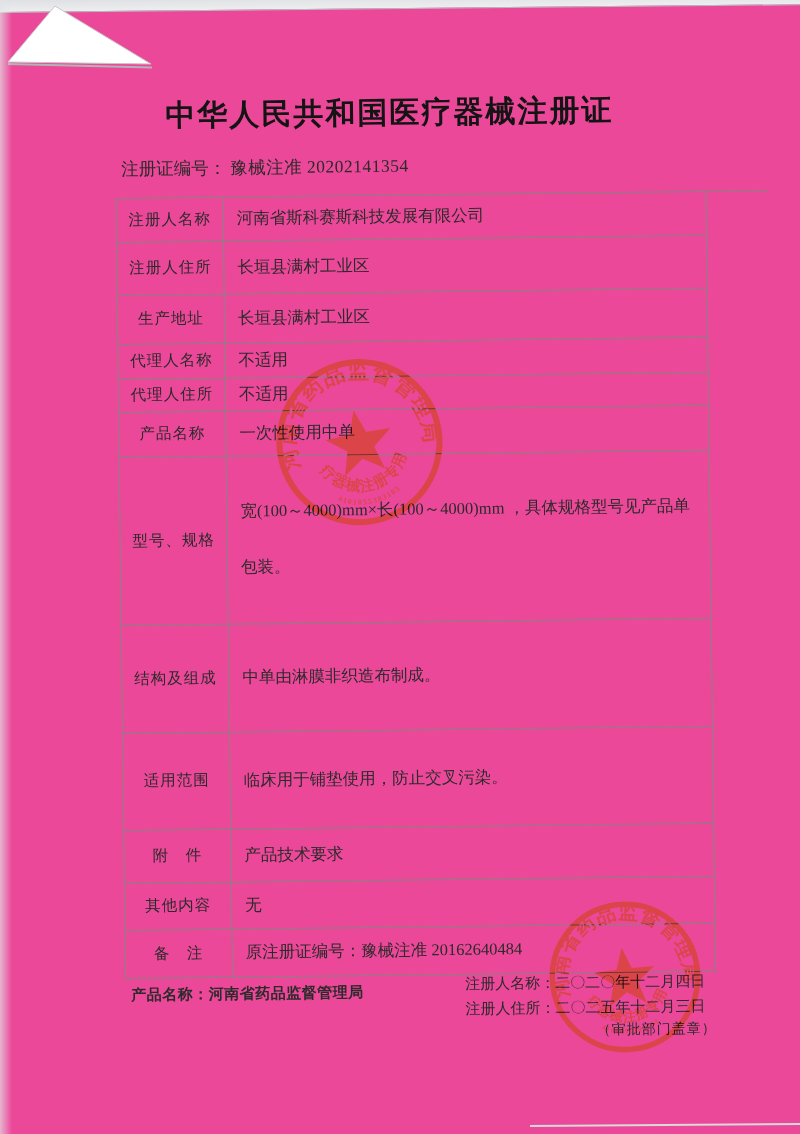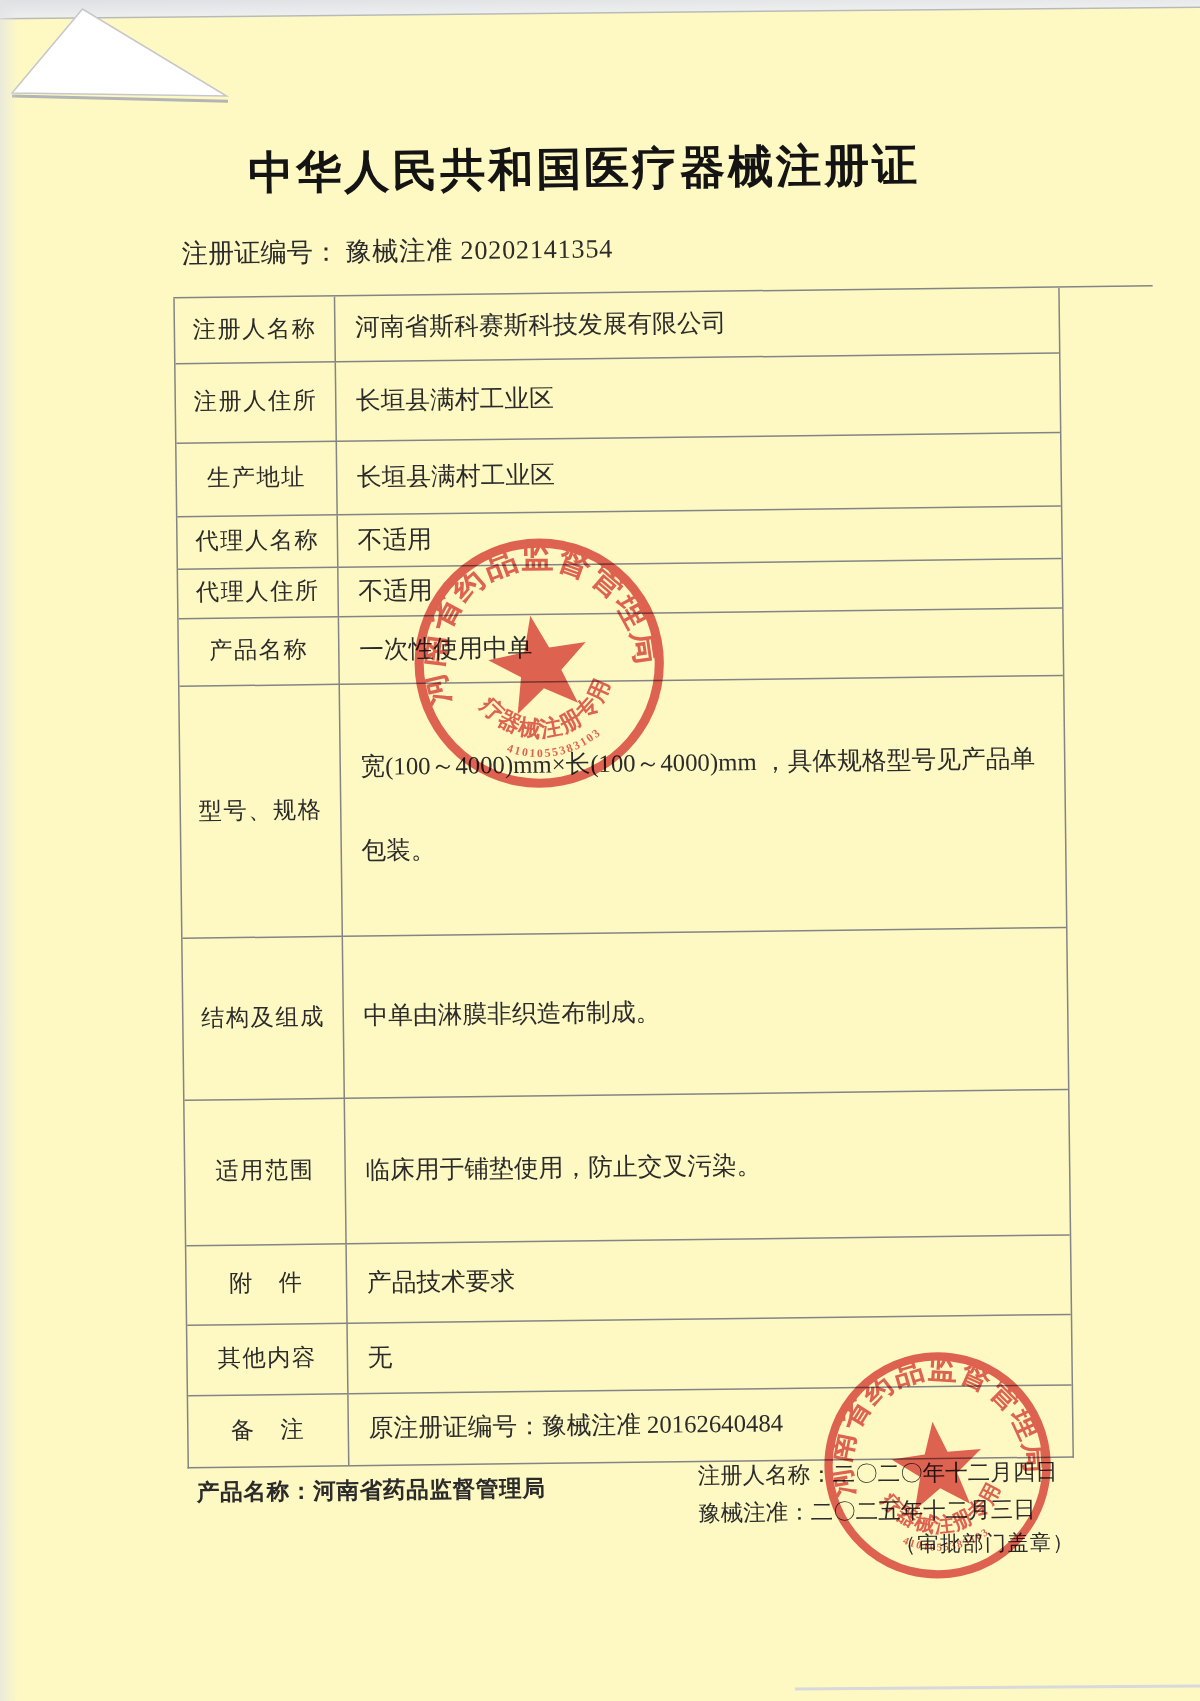--- a/index.html
+++ b/index.html
@@ -1,21 +1,21 @@
 <!DOCTYPE html>
 <html><head>
 <meta charset="utf-8">
 <style>
   html,body{margin:0;padding:0;}
   body{
     width:800px;height:1134px;position:relative;overflow:hidden;
     background:#f4f5f6;
     font-family:"Liberation Serif","DejaVu Serif",serif;
   }
-  .page{position:absolute;inset:0;background:#fef9c3;}
+  .page{position:absolute;inset:0;background:#ec4899;}
   
   .top-strip{
     position:absolute;top:-16px;left:-5px;width:820px;height:28px;
     background:linear-gradient(to bottom,#caccd0,#dddfe2 55%,#eceef0);
     border-bottom:1px solid #b7babd;
     transform:rotate(-0.55deg);transform-origin:left top;
   }
   .left-shadow{
     position:absolute;left:0;top:0;bottom:0;width:12px;
     background:linear-gradient(to right,#e2e3e5,rgba(255,255,255,0));opacity:.7;
@@ -118,21 +118,21 @@
       <div class="td">原注册证编号：豫械注准 20162640484</div>
     </div>
 
     <div class="foot dept">
       <span>产品名称：</span><span>河南省药品监督管理局</span>
     </div>
     <div class="foot approve">
       <span>注册人名称：</span><span>二〇二〇年十二月四日</span>
     </div>
     <div class="foot valid">
-      <span>豫械注准：</span><span>二〇二五年十二月三日</span>
+      <span>注册人住所：</span><span>二〇二五年十二月三日</span>
     </div>
     <div class="foot sealnote">（审批部门盖章）</div>
 
     <svg width="0" height="0" style="position:absolute">
       <defs>
         <path id="arcTop" d="M 32.9 131.3 A 74 74 0 1 1 167.1 131.3"></path>
         <path id="arcBot" d="M 50.1 125.4 A 56 56 0 0 0 149.9 125.4"></path>
         <path id="arcNum" d="M 41 141.3 A 72 72 0 0 0 159 141.3"></path>
       </defs>
     </svg>

